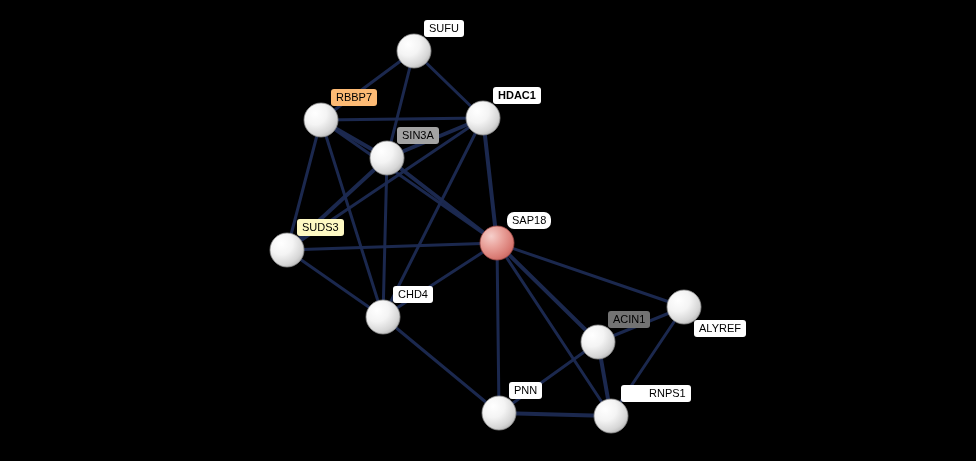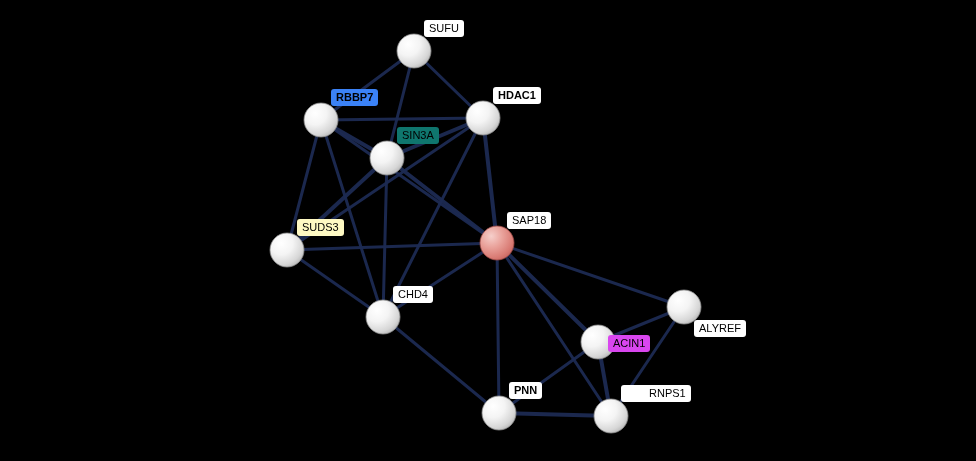--- a/index.html
+++ b/index.html
@@ -102,24 +102,24 @@
         <circle cx="497" cy="243" r="17" fill="url(#grad-red)" stroke="#9e4a46" stroke-width="0.8"></circle>
         <circle cx="383" cy="317" r="17" fill="url(#grad-white)" stroke="#8f8f8f" stroke-width="0.8"></circle>
         <circle cx="684" cy="307" r="17" fill="url(#grad-white)" stroke="#8f8f8f" stroke-width="0.8"></circle>
         <circle cx="598" cy="342" r="17" fill="url(#grad-white)" stroke="#8f8f8f" stroke-width="0.8"></circle>
         <circle cx="499" cy="413" r="17" fill="url(#grad-white)" stroke="#8f8f8f" stroke-width="0.8"></circle>
         <circle cx="611" cy="416" r="17" fill="url(#grad-white)" stroke="#8f8f8f" stroke-width="0.8"></circle>
       </g>
     </svg>
   <div id="labels-layer">
       <div class="node-label" style="left: 424px; top: 20px; background: rgb(255, 255, 255); color: rgb(0, 0, 0);">SUFU</div>
-      <div class="node-label" style="left: 331px; top: 89px; background: #3b82f6; color: rgb(0, 0, 0); font-weight: bold;">RBBP7</div>
+      <div class="node-label" style="left: 331px; top: 89px; background: #fdba74; color: rgb(0, 0, 0);">RBBP7</div>
       <div class="node-label" style="left: 493px; top: 87px; background: rgb(255, 255, 255); color: rgb(0, 0, 0); font-weight: bold;">HDAC1</div>
-      <div class="node-label" style="left: 397px; top: 127px; background: #0f766e; color: rgb(0, 0, 0);">SIN3A</div>
+      <div class="node-label" style="left: 397px; top: 127px; background: #a3a3a3; color: rgb(0, 0, 0);">SIN3A</div>
       <div class="node-label" style="left: 297px; top: 219px; background: #fef9c3; color: rgb(0, 0, 0);">SUDS3</div>
-      <div class="node-label" style="left: 507px; top: 212px; background: rgb(255, 255, 255); color: rgb(0, 0, 0);">SAP18</div>
+      <div class="node-label" style="left: 507px; top: 212px; background: rgb(255, 255, 255); color: rgb(0, 0, 0); border-radius: 7px;">SAP18</div>
       <div class="node-label" style="left: 393px; top: 286px; background: rgb(255, 255, 255); color: rgb(0, 0, 0);">CHD4</div>
       <div class="node-label" style="left: 694px; top: 276px; background: rgb(255, 255, 255); color: rgb(0, 0, 0); margin-top: 44px;">ALYREF</div>
-      <div class="node-label" style="left: 608px; top: 311px; background: #d946ef; color: rgb(0, 0, 0); margin-top: 24px;">ACIN1</div>
-      <div class="node-label" style="left: 509px; top: 382px; background: rgb(255, 255, 255); color: rgb(0, 0, 0); font-weight: bold;">PNN</div>
+      <div class="node-label" style="left: 608px; top: 311px; background: #737373; color: rgb(0, 0, 0);">ACIN1</div>
+      <div class="node-label" style="left: 509px; top: 382px; background: rgb(255, 255, 255); color: rgb(0, 0, 0);">PNN</div>
       <div class="node-label" style="left: 621px; top: 385px; background: rgb(255, 255, 255); color: rgb(0, 0, 0); padding-left: 28px;">RNPS1</div>
     </div>
 </div>
 
 </body></html>

